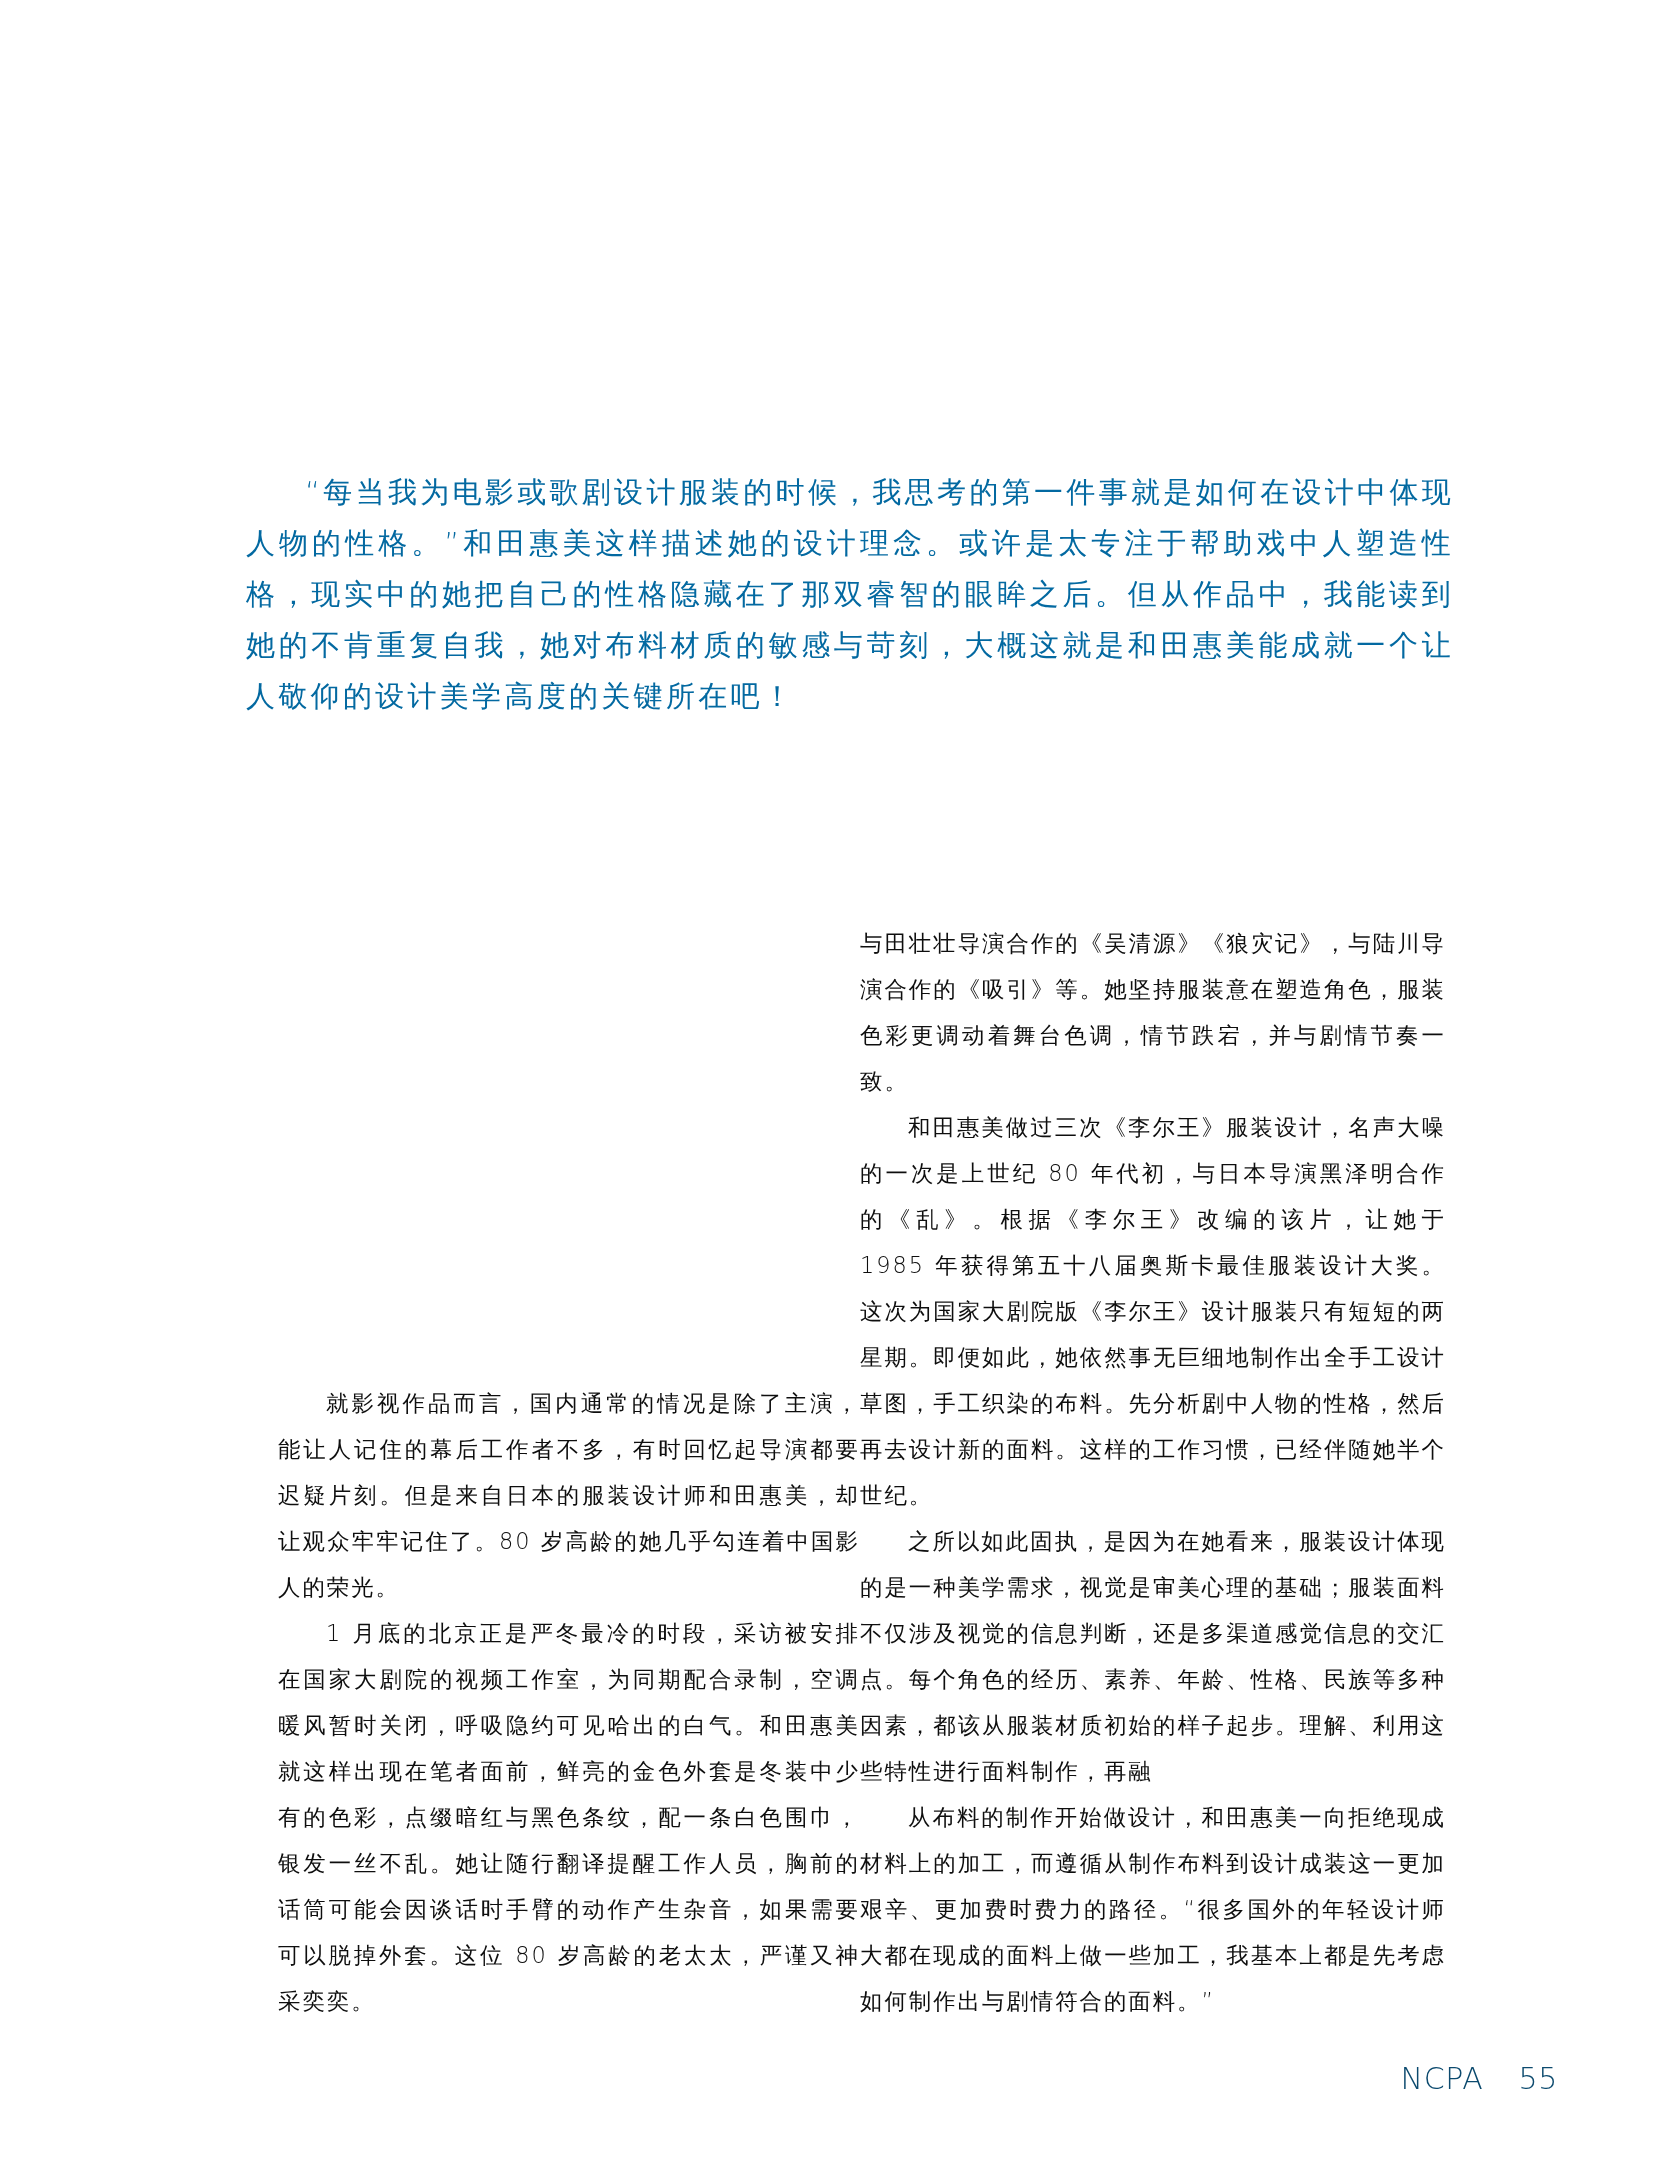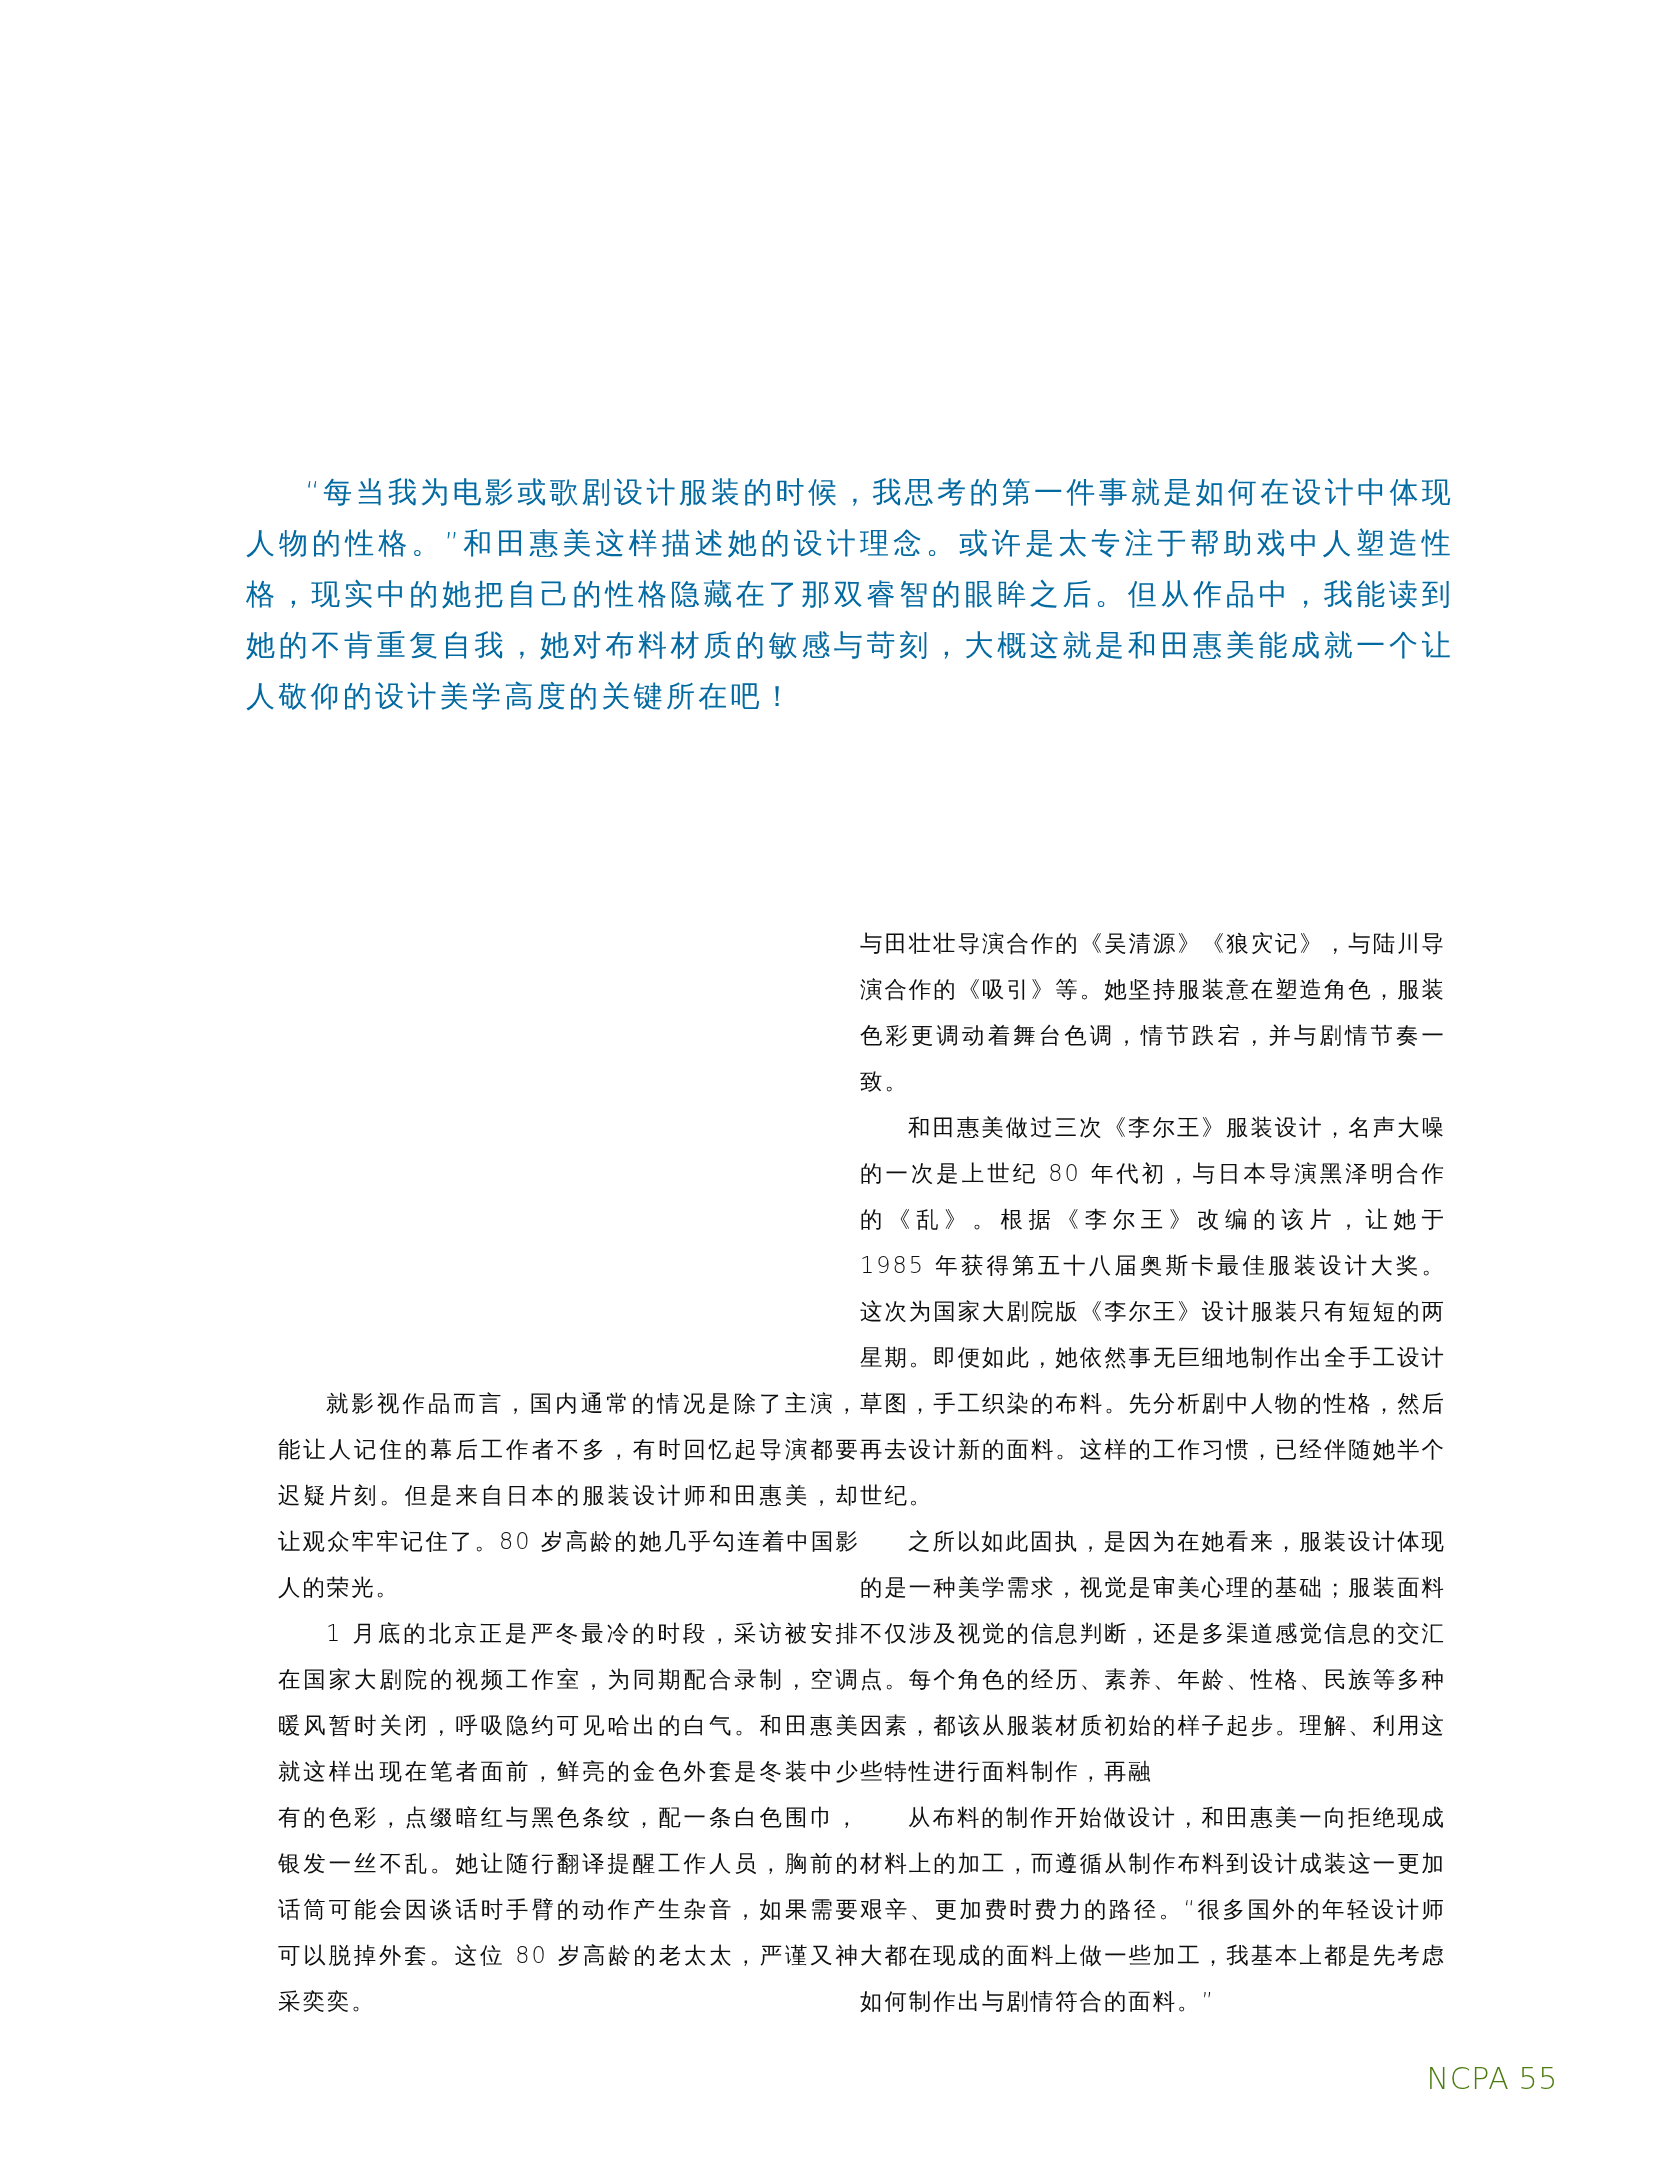--- a/index.html
+++ b/index.html
@@ -57,25 +57,25 @@
     text-indent: 48px;
   }
   .col p.cont { text-indent: 0; }
   
   .footer {
     position: absolute;
     top: 2062px;
     right: 118px;
     display: flex;
     align-items: baseline;
-    gap: 9px;
+    gap: 35px;
     font-size: 30px;
     line-height: 1.1;
     letter-spacing: 0.7px;
-    color: #4d7c0f;
+    color: #0c4a6e;
   }
 </style>
 </head>
 <body>
 
 <div class="page">
 
   <section class="pullquote">“每当我为电影或歌剧设计服装的时候，我思考的第一件事就是如何在设计中体现人物的性格。”和田惠美这样描述她的设计理念。或许是太专注于帮助戏中人塑造性格，现实中的她把自己的性格隐藏在了那双睿智的眼眸之后。但从作品中，我能读到她的不肯重复自我，她对布料材质的敏感与苛刻，大概这就是和田惠美能成就一个让人敬仰的设计美学高度的关键所在吧！</section>
 
   <section class="columns">

